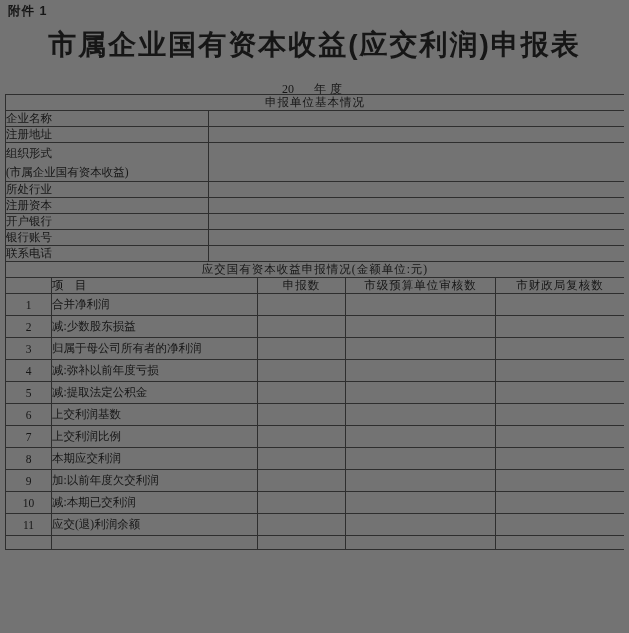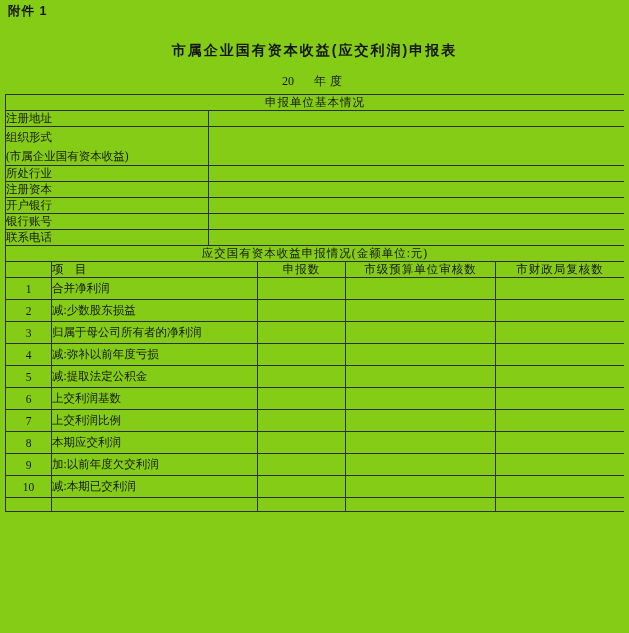--- a/index.html
+++ b/index.html
@@ -1,38 +1,38 @@
 <!DOCTYPE html>
 <html><head>
 <meta charset="utf-8">
 <style>
   html,body{margin:0;padding:0;background:#e8e8e8;}
   .page{
     position:relative;
     width:629px;height:633px;
-    background:#84cc16;
+    background:#737373;
     overflow:hidden;
     font-family:"Liberation Serif","DejaVu Serif",serif;
     color:#161616;
     margin:0 auto;
   }
   .attachment{
     position:absolute;left:8px;top:3px;
     font-family:"Liberation Sans","DejaVu Sans",sans-serif;
     font-weight:bold;font-size:12.5px;letter-spacing:1px;
   }
   .title{
-    position:absolute;left:0;top:42px;width:629px;
+    position:absolute;left:0;top:26px;width:629px;
     text-align:center;
     font-family:"Liberation Sans","DejaVu Sans",sans-serif;
-    font-weight:bold;font-size:14px;letter-spacing:2px;
+    font-weight:bold;font-size:28px;letter-spacing:2px;
     margin:0;
   }
   .year-line{
-    position:absolute;left:0;top:73px;width:628px;
+    position:absolute;left:0;top:81px;width:628px;
     text-align:center;font-size:12px;
   }
   .year-prefix{margin-right:20px;}
   .year-suffix{letter-spacing:4px;}
   .grid-wrap{
     position:absolute;left:5px;top:94px;
     width:619px;height:539px;
     overflow:hidden;
   }
   table.form{
@@ -80,20 +80,24 @@
           <col style="width:150px">
           <col style="width:129px">
       </colgroup>
       <tbody>
 
         <tr class="h23">
           <td class="sec-title" colspan="6">申报单位基本情况</td>
         </tr>
 
         <tr class="h23">
+          <td class="b-label" colspan="2">企业名称</td>
+          <td colspan="4"></td>
+        </tr>
+        <tr class="h23">
           <td class="b-label" colspan="2">注册地址</td>
           <td colspan="4"></td>
         </tr>
         <tr class="h39">
           <td class="b-label" colspan="2">
             <div class="org-note">组织形式</div>
             <div class="org-note">(市属企业国有资本收益)</div>
           </td>
           <td colspan="4"></td>
         </tr>
@@ -192,20 +196,27 @@
           <td></td>
           <td></td>
         </tr>
         <tr class="h22">
           <td class="no">10</td>
           <td class="item" colspan="2">减:本期已交利润</td>
           <td></td>
           <td></td>
           <td></td>
         </tr>
+        <tr class="h22">
+          <td class="no">11</td>
+          <td class="item" colspan="2">应交(退)利润余额</td>
+          <td></td>
+          <td></td>
+          <td></td>
+        </tr>
 
         <tr class="partial">
           <td class="no"></td>
           <td class="item" colspan="2"></td>
           <td></td>
           <td></td>
           <td></td>
         </tr>
       </tbody>
     </table>

